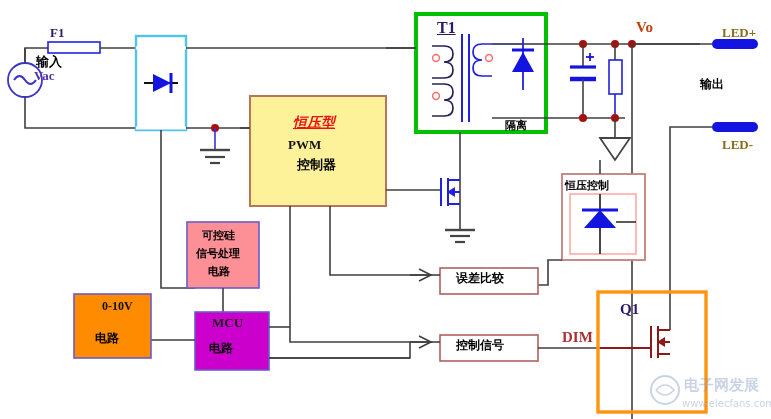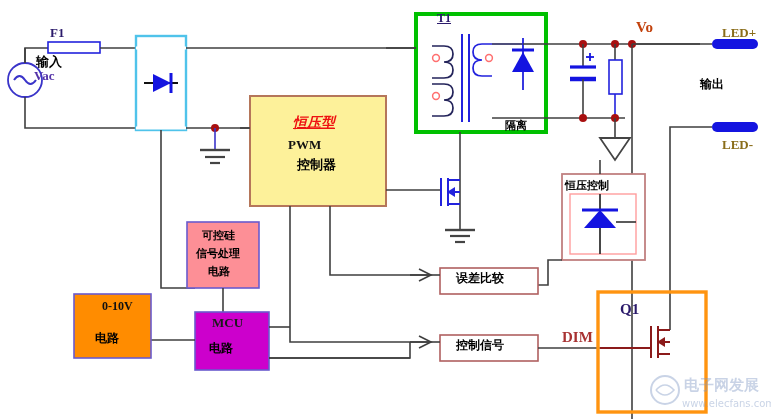--- a/index.html
+++ b/index.html
@@ -31,21 +31,21 @@
     font-weight: bold;
     color: #000000;
   }
   .lbl-serif-b {
     font-family: "Liberation Serif", serif;
     font-weight: bold;
   }
   .t-f1      { left: 50px;  top: 26px;  font-size: 13px; color: #2b1a6b; }
   .t-vac     { left: 34px;  top: 69px;  font-size: 13px; color: #5433a8; }
   .t-shuru   { left: 36px;  top: 55px;  font-size: 13px; }
-  .t-t1      { left: 437px; top: 12px;  font-size: 12px; color: #2b1a6b; }
+  .t-t1      { left: 437px; top: 20px;  font-size: 16px; color: #2b1a6b; }
   .t-geli    { left: 505px; top: 120px; font-size: 11px; }
   .t-vo      { left: 636px; top: 20px;  font-size: 15px; color: #c2410c; }
   .t-ledp    { left: 722px; top: 26px;  font-size: 13px; color: #8a6d1a; }
   .t-ledm    { left: 722px; top: 138px; font-size: 13px; color: #8a6d1a; }
   .t-chuchu  { left: 700px; top: 78px;  font-size: 12px; }
   .t-hengya  { left: 293px; top: 116px; font-size: 14px; color: #ee1111;
                font-style: italic; font-weight: bold;
                font-family: "Liberation Serif", serif;
                text-decoration: underline; }
   .t-pwm     { left: 288px; top: 138px; font-size: 13px; color: #111111; }

